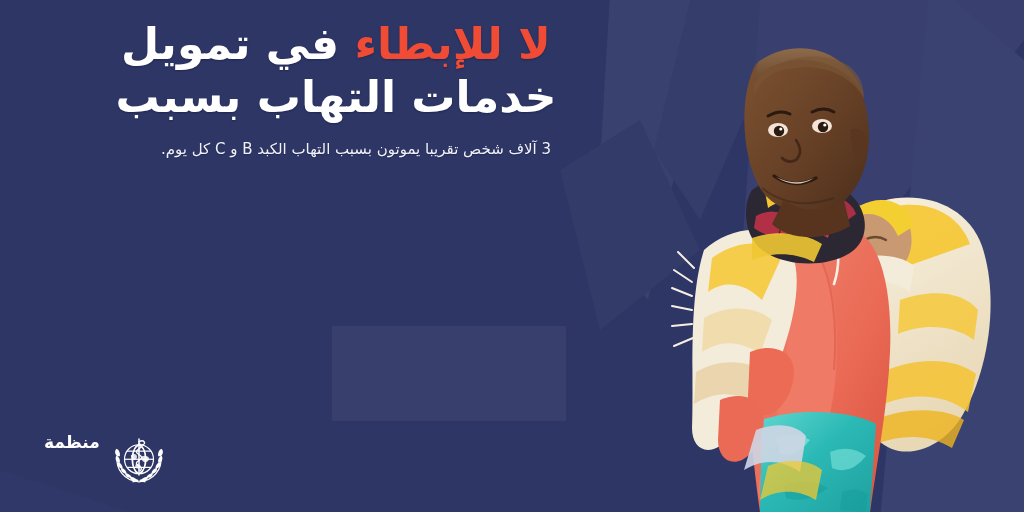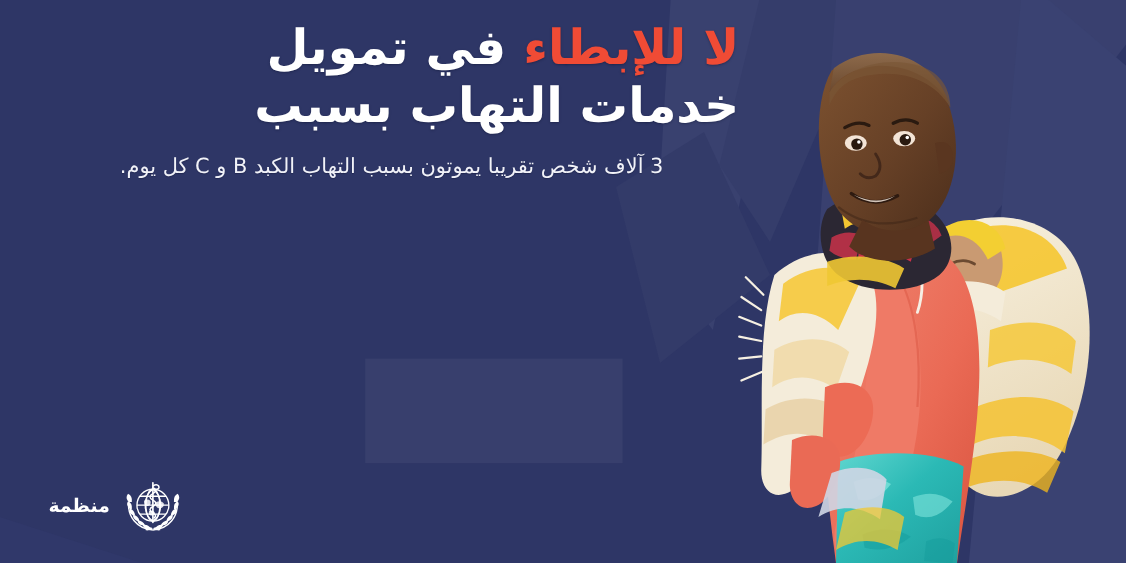--- a/index.html
+++ b/index.html
@@ -29,40 +29,39 @@
     z-index:6;
   }
   .headline{
     font-size:44px;
     font-weight:bold;
     line-height:1.17;
     color:#ffffff;
     letter-spacing:0;
     white-space:nowrap;
     text-shadow:0 1px 2px rgba(10,14,40,.35);
-    text-align:right;
   }
   .headline .accent{color:#f04b35;}
   .headline-2{margin-top:2px;}
   .subline{
     margin-top:16px;
-    font-size:19px;
+    font-size:15px;
     line-height:1.35;
     font-weight:normal;
     color:#f1f2f8;
     white-space:nowrap;
     text-shadow:0 1px 1px rgba(10,14,40,.3);
     margin-left:40px;
   }
 
   
   #who-logo{
     position:absolute;
     left:44px;bottom:22px;
-    display:flex;align-items:center;gap:10px;
+    display:flex;align-items:flex-start;gap:10px;
     direction:rtl;
     z-index:7;
   }
   #who-logo .emblem{width:58px;height:58px;flex:0 0 58px;}
   #who-logo .wordmark{
     color:#ffffff;
     font-size:17px;
     font-weight:bold;
     line-height:1.24;
     text-align:right;

